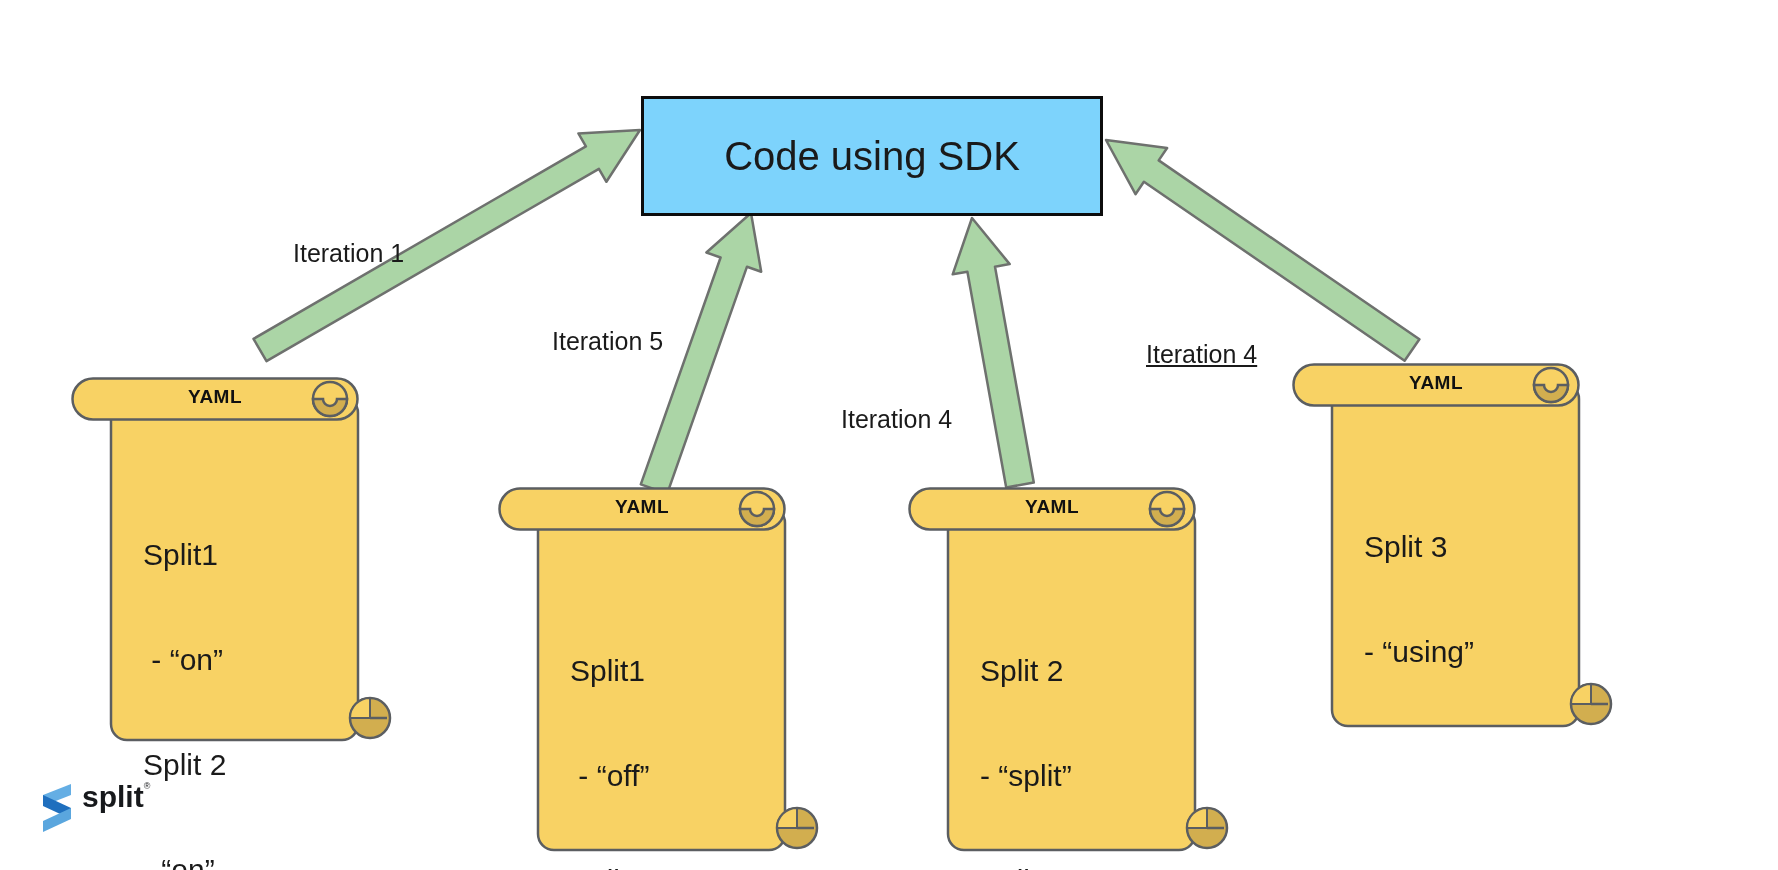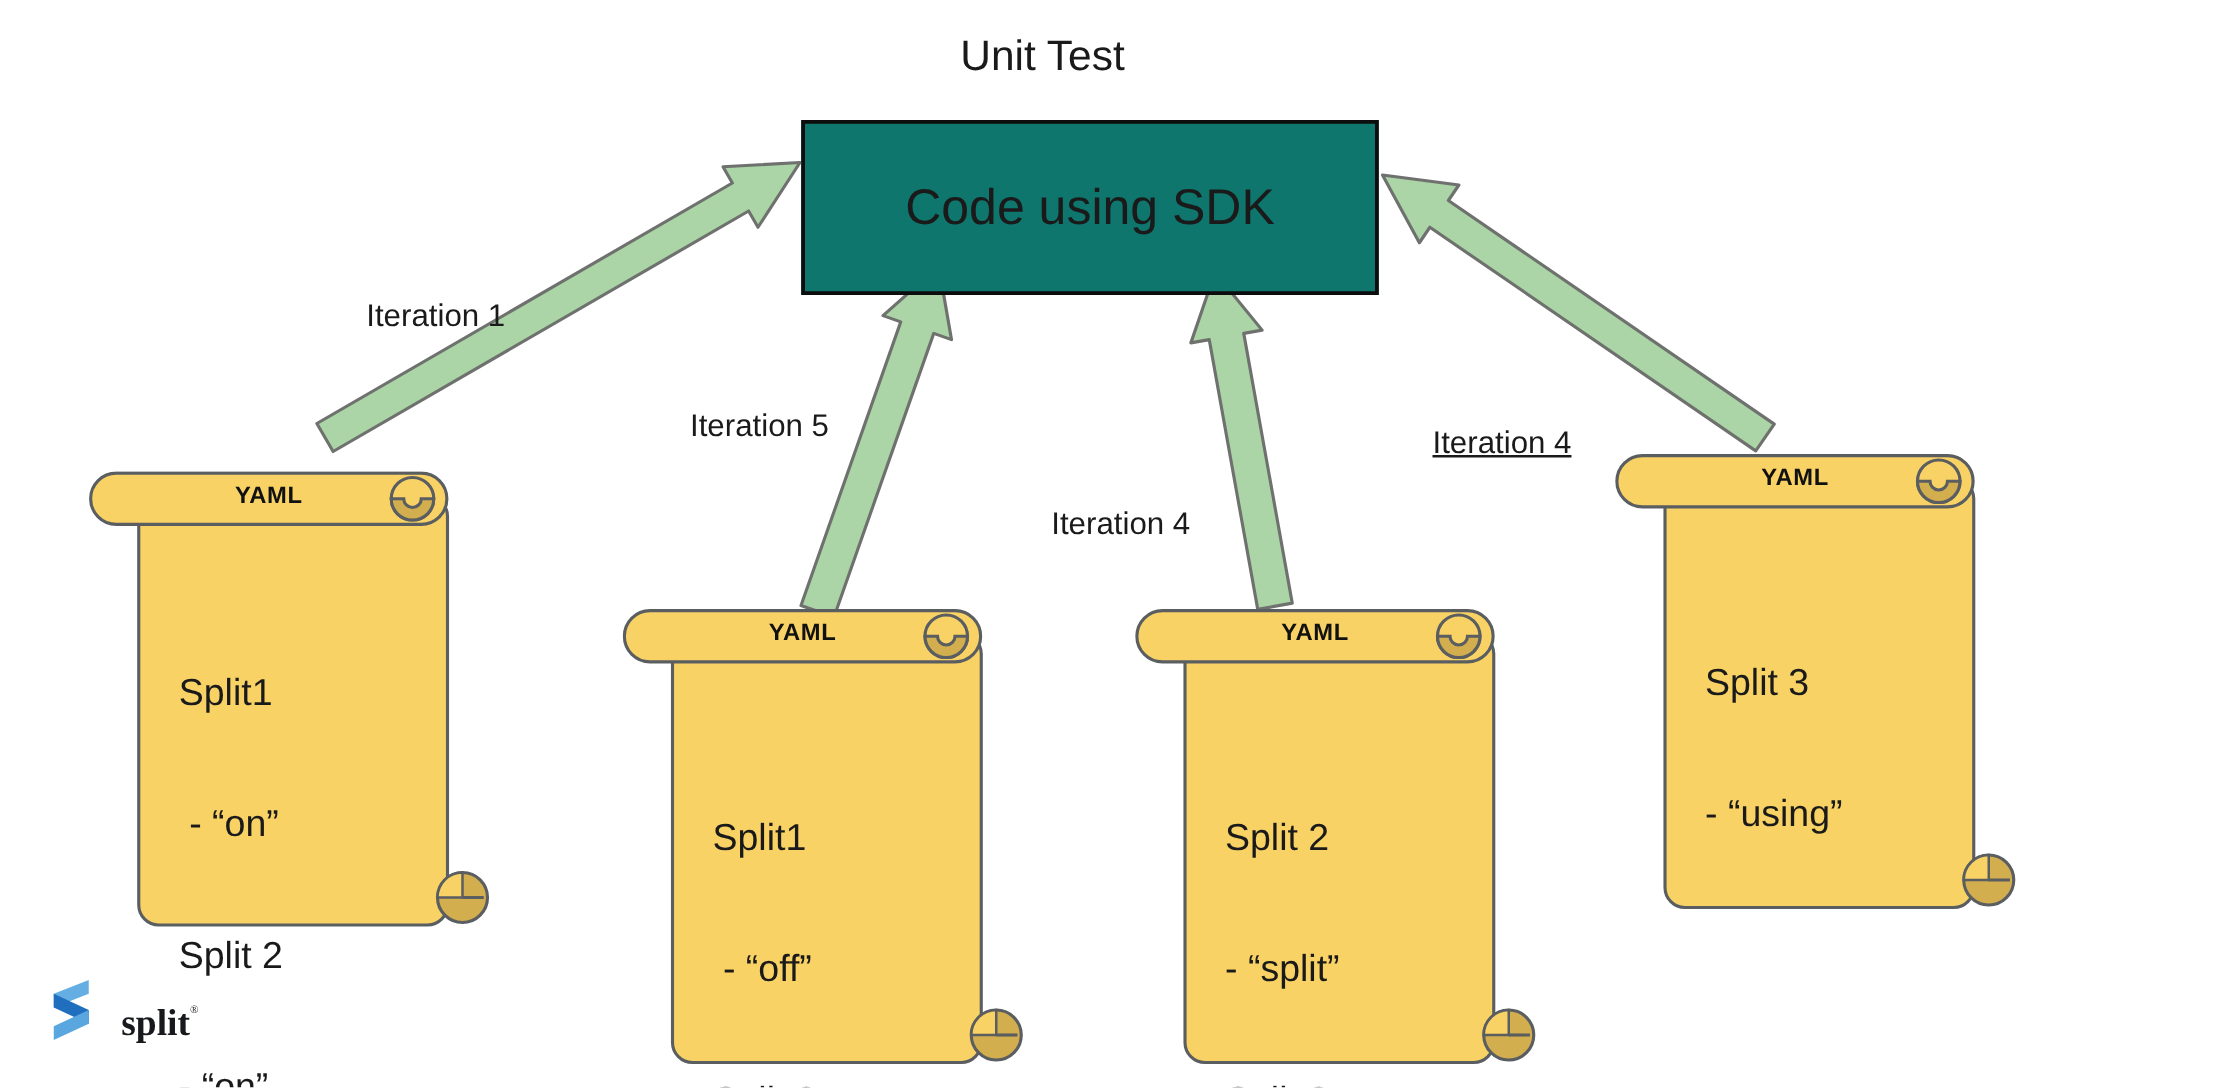--- a/index.html
+++ b/index.html
@@ -7,22 +7,22 @@
     position:relative;width:1778px;height:870px;background:#ffffff;
     font-family:"Liberation Sans", sans-serif;overflow:hidden;color:#1a1a1a;
   }
   .title{
     position:absolute;left:634px;top:26px;width:400px;text-align:center;
     font-size:34px;color:#1a1a1a;
   }
   .arrows-svg{position:absolute;left:0;top:0;}
   .arrow{fill:#ABD5A6;stroke:#6E716E;stroke-width:2.5;stroke-linejoin:round;}
   .sdk-box{
-    position:absolute;left:641px;top:96px;width:462px;height:140px;
-    background:#0f766e;border:3px solid #0d0d0d;box-sizing:border-box;
+    position:absolute;left:641px;top:96px;width:462px;height:120px;
+    background:#7dd3fc;border:3px solid #0d0d0d;box-sizing:border-box;
     display:flex;align-items:center;justify-content:center;font-size:40px;
   }
   .iter{position:absolute;font-size:25px;color:#1a1a1a;white-space:nowrap;margin-top:36px;}
   .iter1{left:293px;top:203px;}
   .iter2{left:552px;top:291px;}
   .iter3{left:841px;top:369px;}
   .iter4{left:1146px;top:304px;text-decoration:underline;}
   .scroll{position:absolute;width:330px;height:365px;}
   .scroll1{left:71px;top:377px;}
   .scroll2{left:498px;top:487px;}
@@ -35,37 +35,36 @@
   .sline{stroke:#5B5E61;stroke-width:2.5;fill:none;}
   .yaml-label{
     position:absolute;left:0;top:9px;width:288px;text-align:center;
     font-weight:bold;font-size:19px;color:#111111;letter-spacing:0.5px;
   }
   .scroll-lines{
     position:absolute;left:72px;top:90px;font-size:30px;line-height:35px;
     color:#1a1a1a;white-space:pre;
   }
   .lines-lower{top:96px;}
-  .logo{position:absolute;left:33px;top:782px;display:flex;align-items:flex-end;gap:24px;font-family:Liberation Serif, serif;}
+  .logo{position:absolute;left:33px;top:782px;display:flex;align-items:flex-start;gap:9px;}
   .logo-text{font-size:30px;font-weight:bold;color:#17191c;line-height:1;}
   .logo-mark{font-size:9px;vertical-align:18px;font-weight:normal;}
 </style>
 </head>
 <body>
 
 <div class="canvas">
 
   <svg class="arrows-svg" width="1778" height="870" viewBox="0 0 1778 870">
     <polygon class="arrow" points="266.5,361.2 598.9,168.8 606.4,181.8 640,130 578.4,133.4 585.9,146.4 253.5,338.8"></polygon>
     <polygon class="arrow" points="667.2,493.6 747,266.7 761.2,271.7 751,213 706.4,252.5 720.6,257.5 640.8,484.4"></polygon>
     <polygon class="arrow" points="1033.8,482.5 995,266.7 1009.7,264.1 972,218 952.7,274.3 967.4,271.7 1006.2,487.5"></polygon>
     <polygon class="arrow" points="1419.4,339.3 1158.7,160.4 1167.1,148 1106,140 1135.5,194.2 1143.9,181.8 1404.6,360.7"></polygon>
   </svg>
 
-  <div class="title">Unit Test</div>
 
   <div class="sdk-box">
     <span>Code using SDK</span>
   </div>
 
   <div class="iter iter1">Iteration 1</div>
   <div class="iter iter2">Iteration 5</div>
   <div class="iter iter3">Iteration 4</div>
   <div class="iter iter4">Iteration 4</div>
 

